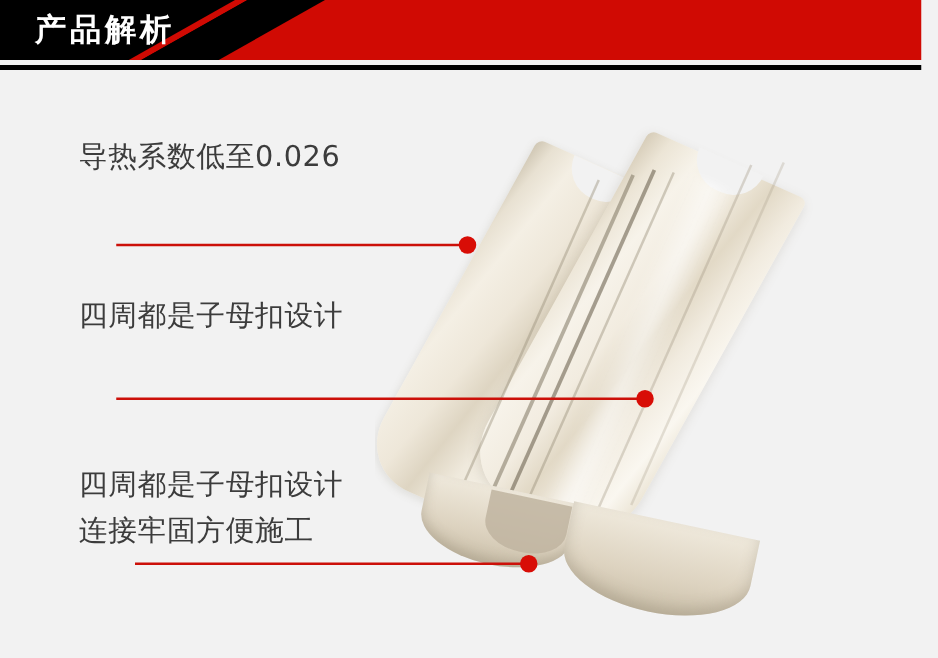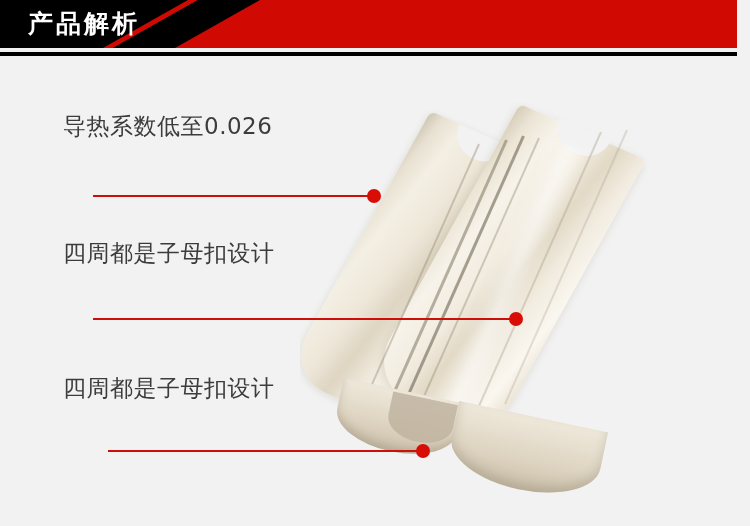--- a/index.html
+++ b/index.html
@@ -309,19 +309,20 @@
   <div class="feature" id="feature-2">
     <div class="feature-line">四周都是子母扣设计</div>
   </div>
   <div class="callout" id="callout-2">
     <div class="callout-rule"></div>
     <div class="callout-dot"></div>
   </div>
 
   <div class="feature" id="feature-3">
     <div class="feature-line">四周都是子母扣设计</div>
+    <div class="feature-line">连接牢固方便施工</div>
   </div>
   <div class="callout" id="callout-3">
     <div class="callout-rule"></div>
     <div class="callout-dot"></div>
   </div>
 
 </div>
 
 </body></html>

